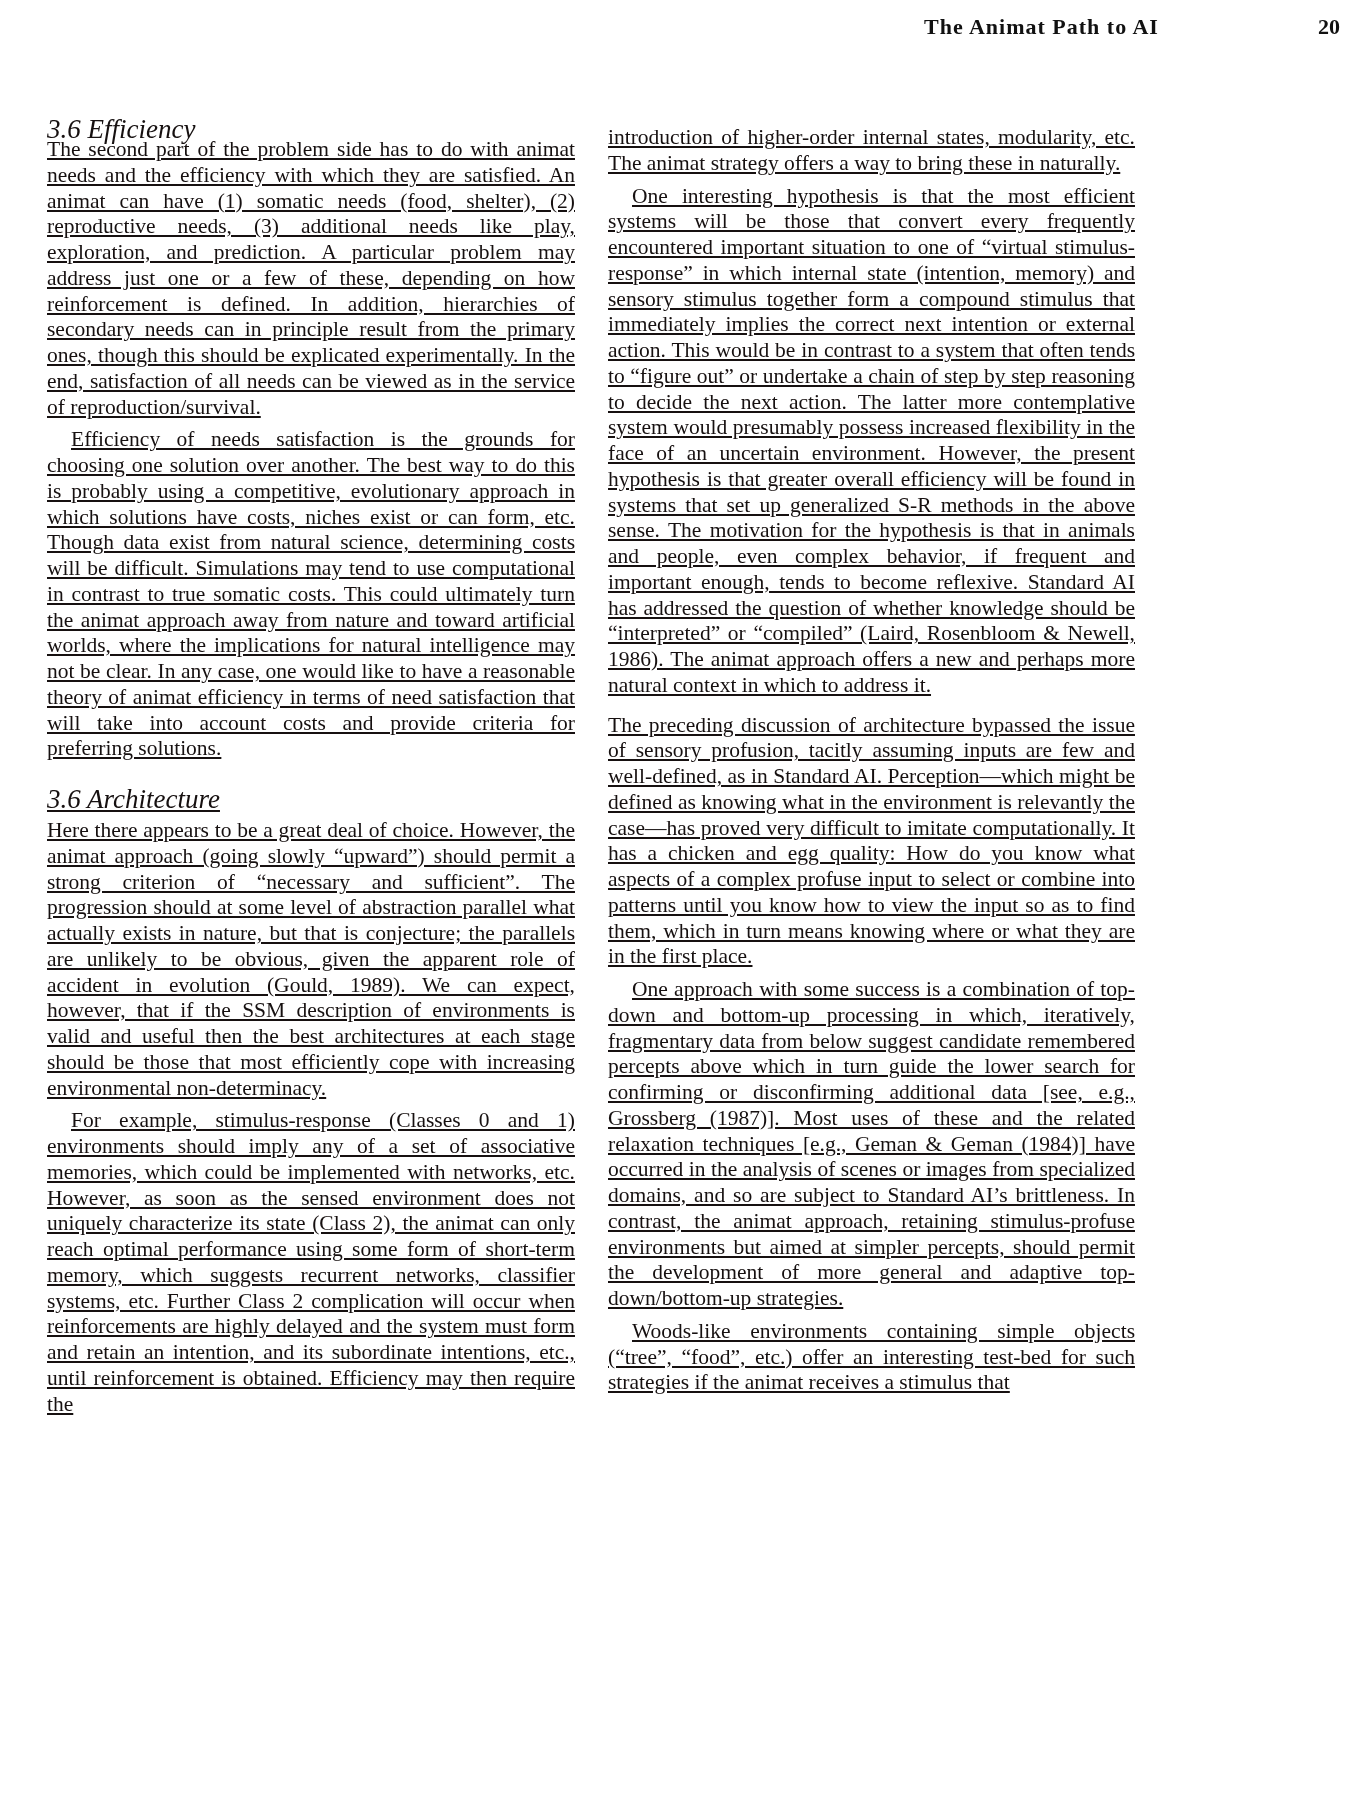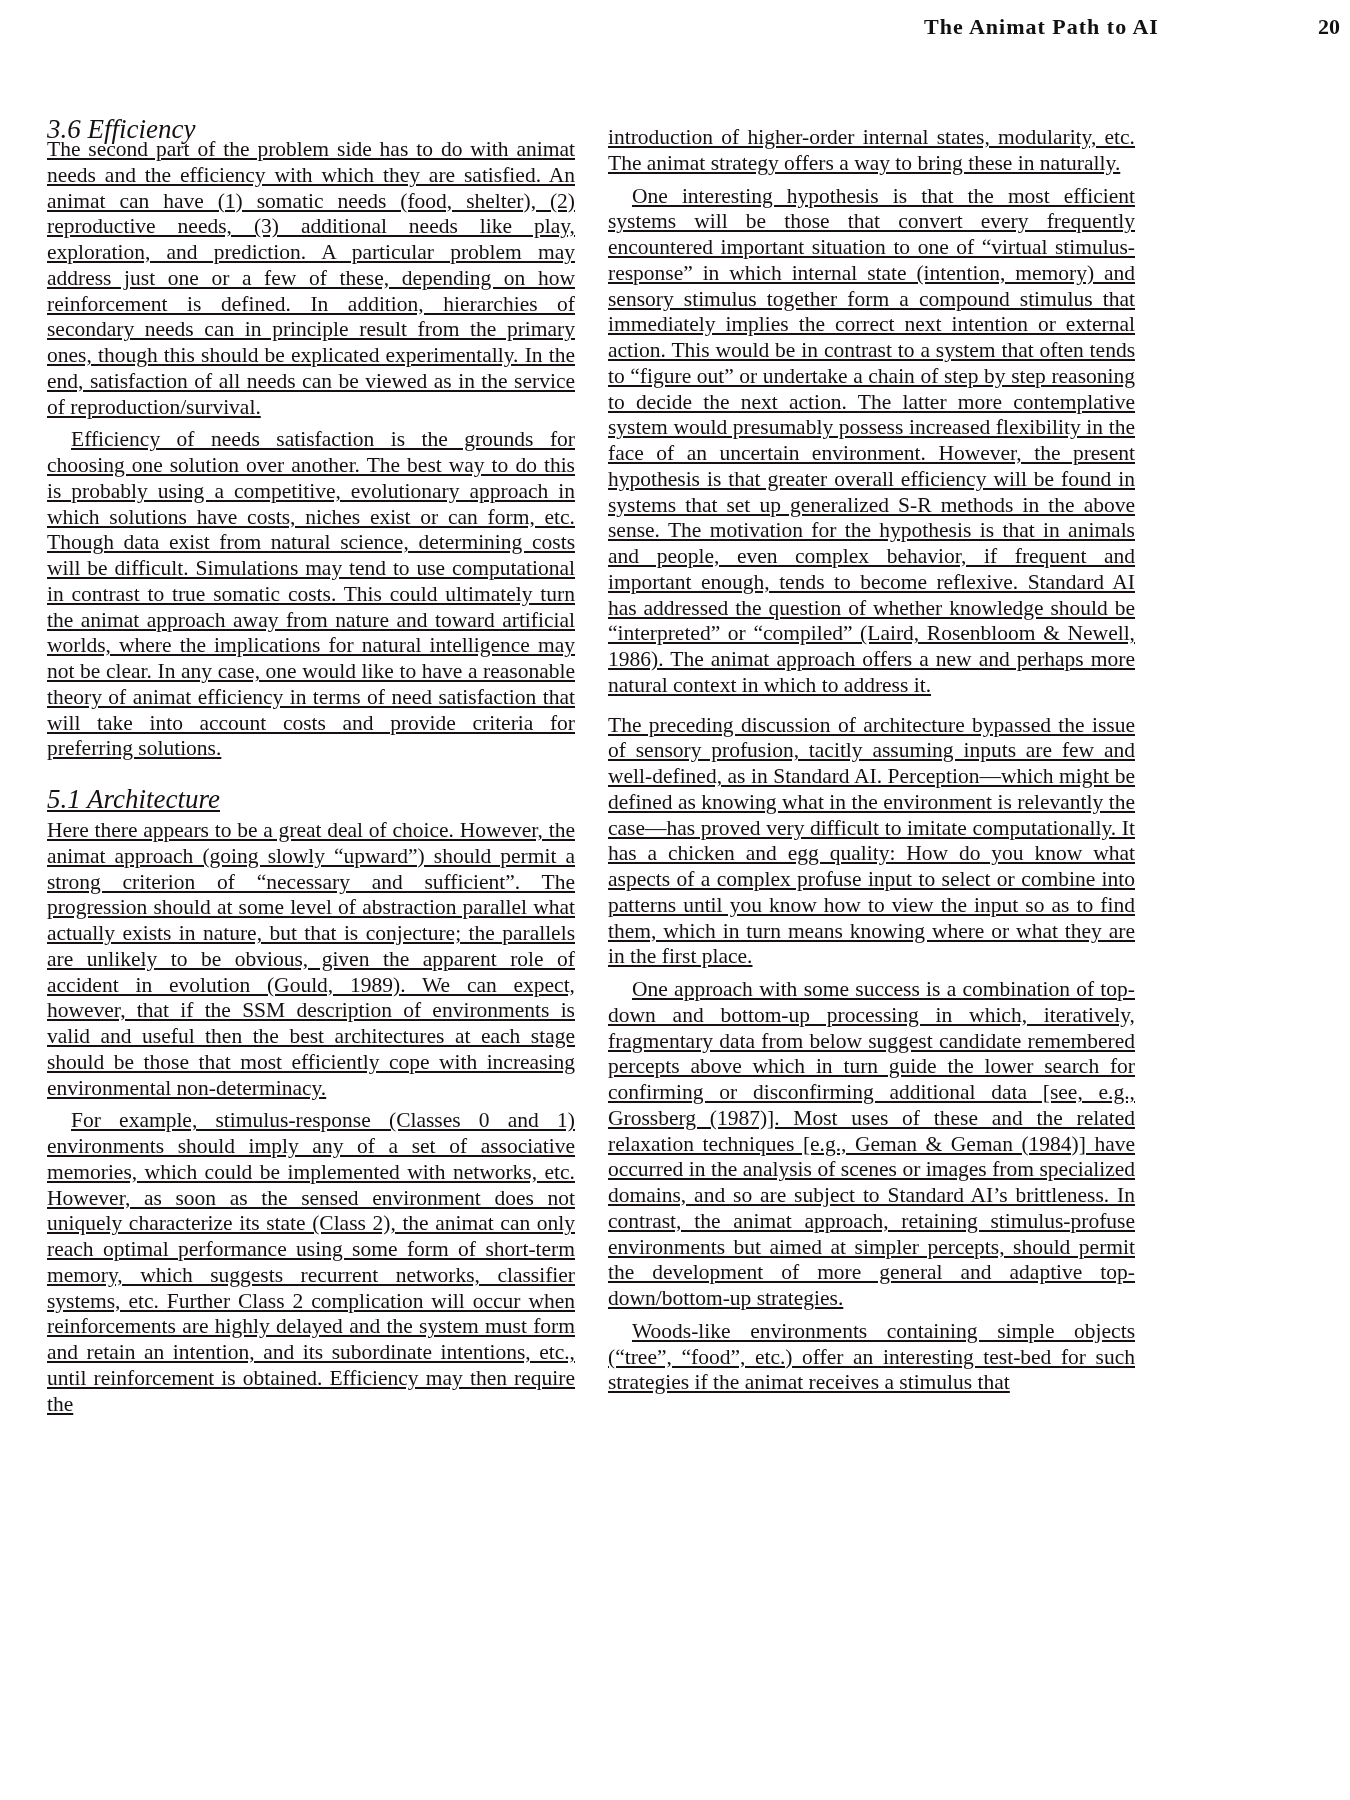--- a/index.html
+++ b/index.html
@@ -27,21 +27,21 @@
 <div class="running-head">The Animat Path to AI</div>
 <div class="page-number">20</div>
 
 <div class="sub-head sub-left">3.6  Efficiency</div>
 
 <div class="col col-left">
   <p>The second part of the problem side has to do with animat needs and the efficiency with which they are satisfied.  An animat can have (1) somatic needs (food, shelter), (2) reproductive needs, (3) additional needs like play, exploration, and prediction.  A particular problem may address just one or a few of these, depending on how reinforcement is defined.  In addition, hierarchies of secondary needs can in principle result from the primary ones, though this should be explicated experimentally.  In the end, satisfaction of all needs can be viewed as in the service of reproduction/survival.</p>
   <div class="gap"></div>
   <p class="indent">Efficiency of needs satisfaction is the grounds for choosing one solution over another.  The best way to do this is probably using a competitive, evolutionary approach in which solutions have costs, niches exist or can form, etc.  Though data exist from natural science, determining costs will be difficult.  Simulations may tend to use computational in contrast to true somatic costs. This could ultimately turn the animat approach away from nature and toward artificial worlds, where the implications for natural intelligence may not be clear.  In any case, one would like to have a reasonable theory of animat efficiency in terms of need satisfaction that will take into account costs and provide criteria for preferring solutions.</p>
   <div style="height:22px"></div>
-  <div class="sub-head">5.1  Architecture</div>
+  <div class="sub-head">3.6  Architecture</div>
   <p>Here there appears to be a great deal of choice.  However, the animat approach (going slowly “upward”) should permit a strong criterion of “necessary and sufficient”.  The progression should at some level of abstraction parallel what actually exists in nature, but that is conjecture; the parallels are unlikely to be obvious, given the apparent role of accident in evolution (Gould, 1989).  We can expect, however, that if the SSM description of environments is valid and useful then the best architectures at each stage should be those that most efficiently cope with increasing environmental non-determinacy.</p>
   <div class="gap"></div>
   <p class="indent">For example, stimulus-response (Classes 0 and 1) environments should imply any of a set of associative memories, which could be implemented with networks, etc.  However, as soon as the sensed environment does not uniquely characterize its state (Class 2), the animat can only reach optimal performance using some form of short-term memory, which suggests recurrent networks, classifier systems, etc.  Further Class 2 complication will occur when reinforcements are highly delayed and the system must form and retain an intention, and its subordinate intentions, etc., until reinforcement is obtained.  Efficiency may then require the</p>
 </div>
 
 <div class="col col-right">
   <p>introduction of higher-order internal states, modularity, etc.  The animat strategy offers a way to bring these in naturally.</p>
   <div class="gap"></div>
   <p class="indent">One interesting hypothesis is that the most efficient systems will be those that convert every frequently encountered important situation to one of “virtual stimulus-response” in which internal state (intention, memory) and sensory stimulus together form a compound stimulus that immediately implies the correct next intention or external action.  This would be in contrast to a system that often tends to “figure out” or undertake a chain of step by step reasoning to decide the next action.  The latter more contemplative system would presumably possess increased flexibility in the face of an uncertain environment.  However, the present hypothesis is that greater overall efficiency will be found in systems that set up generalized S-R methods in the above sense.  The motivation for the hypothesis is that in animals and people, even complex behavior, if frequent and important enough, tends to become reflexive.  Standard AI has addressed the question of whether knowledge should be “interpreted” or “compiled” (Laird, Rosenbloom &amp; Newell, 1986).  The animat approach offers a new and perhaps more natural context in which to address it.</p>
   <div style="height:14px"></div>

